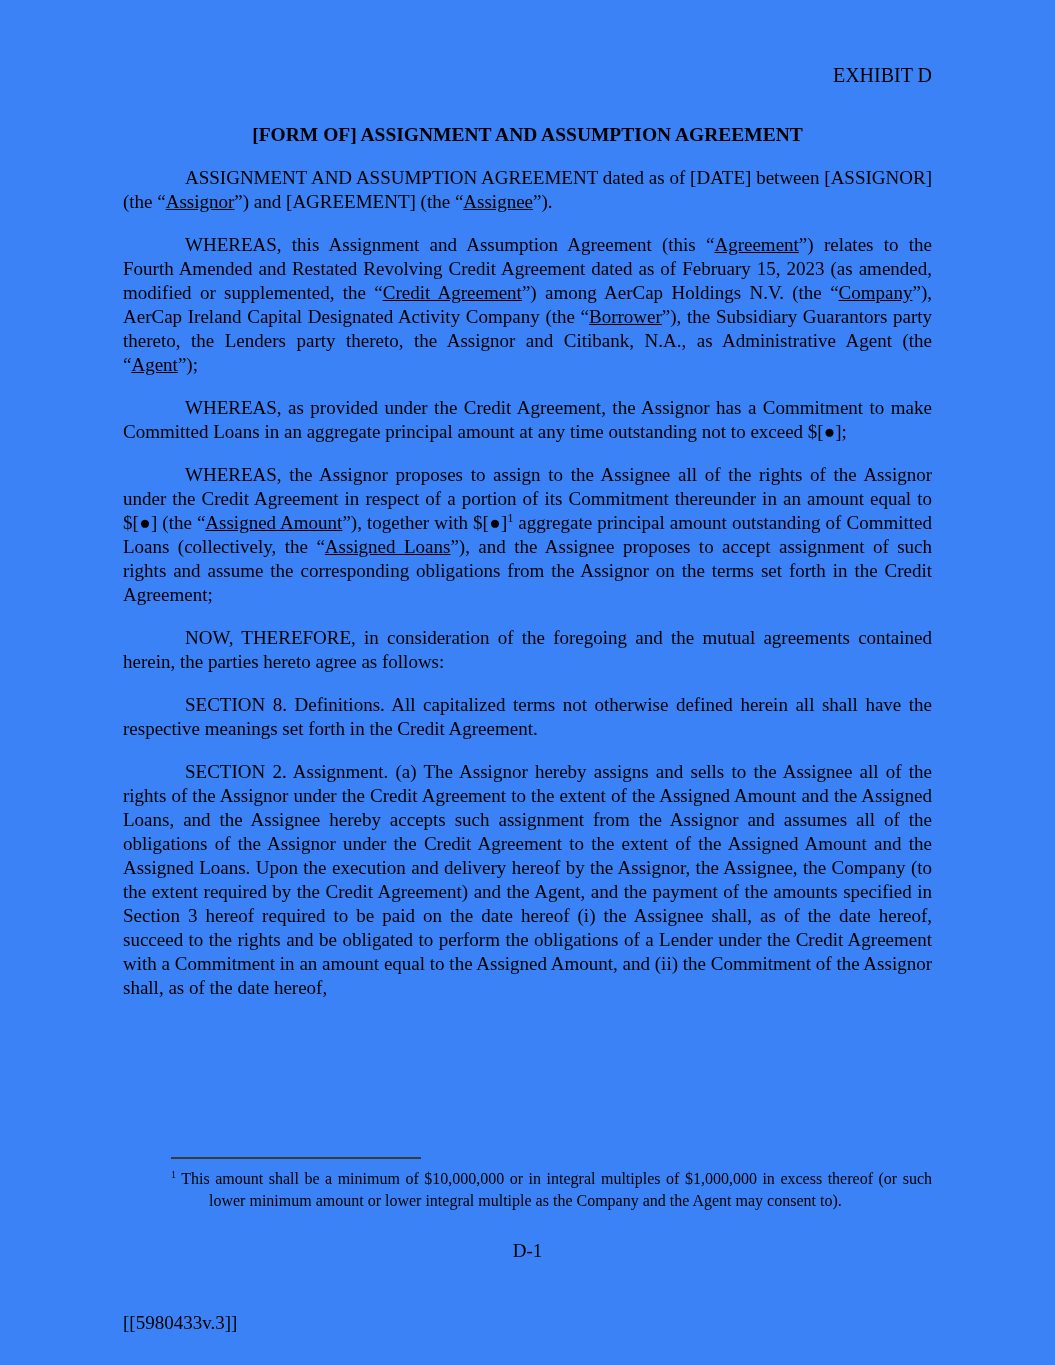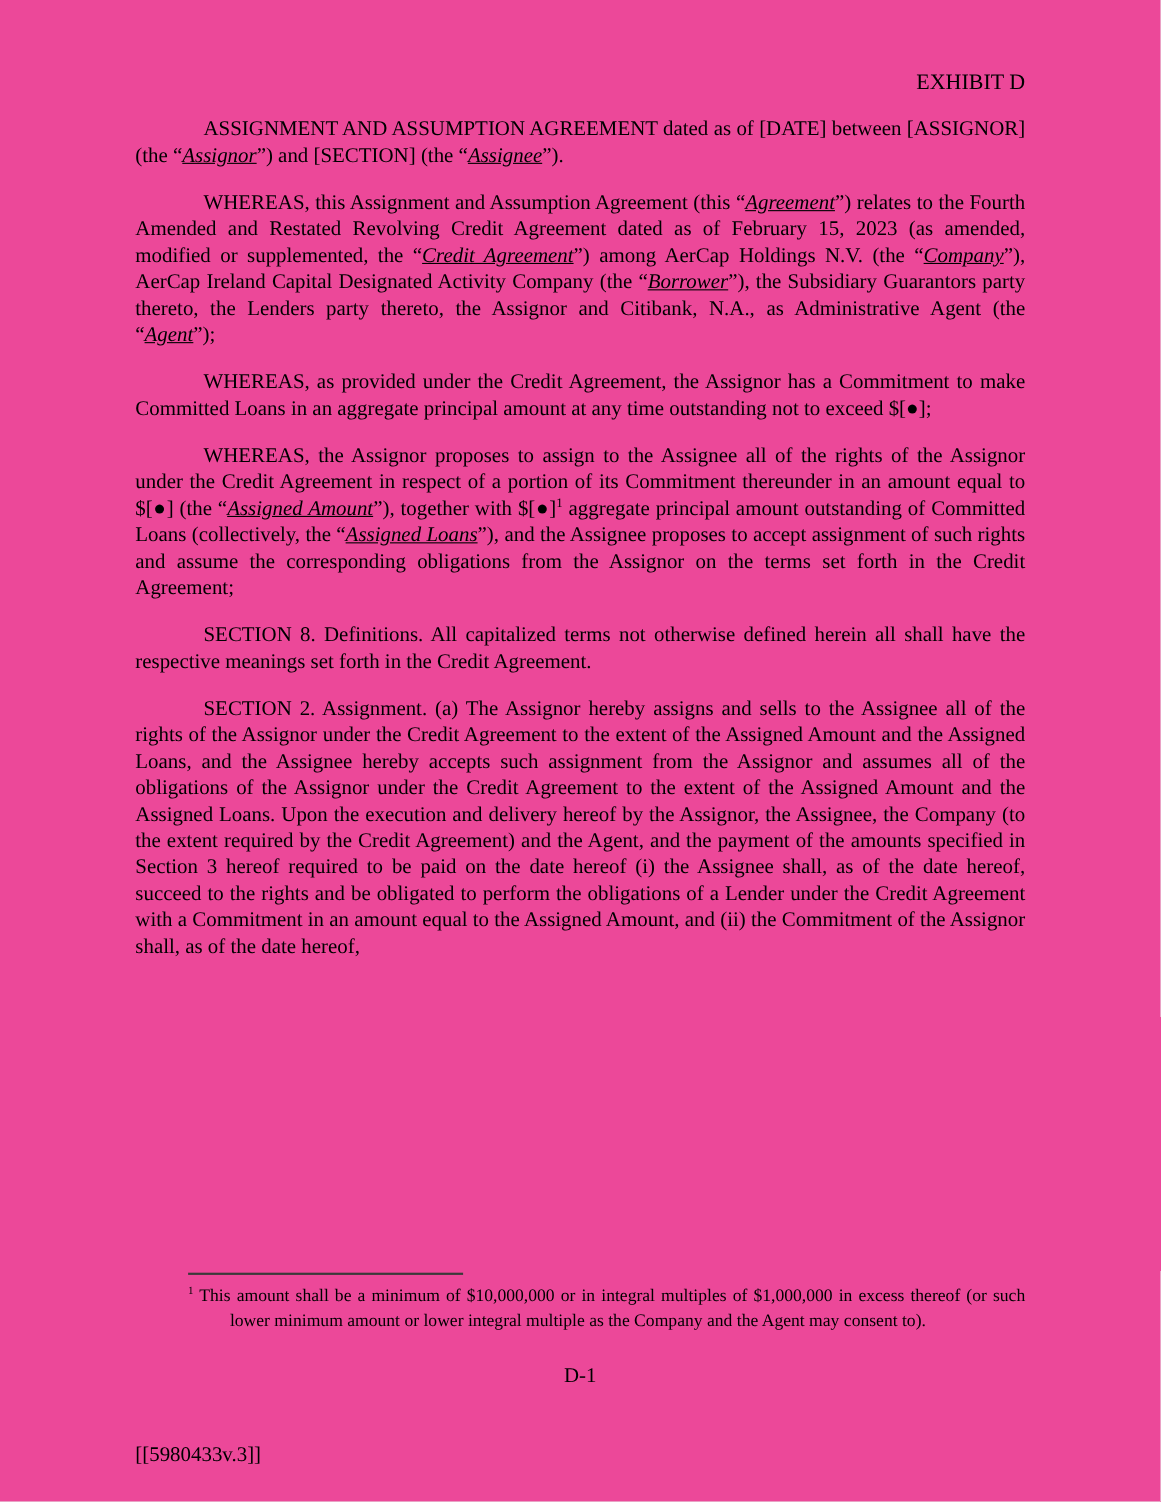--- a/index.html
+++ b/index.html
@@ -5,21 +5,21 @@
   html, body {
     margin: 0;
     padding: 0;
     background: #e8e8e8;
   }
   .page {
     position: relative;
     width: 1055px;
     height: 1365px;
     margin: 0 auto;
-    background: #ec4899;
+    background: #3b82f6;
     color: #000000;
     font-family: "Liberation Serif", serif;
     overflow: hidden;
   }
   .content {
     position: absolute;
     left: 123px;
     right: 123px;
     top: 63px;
   }
@@ -42,21 +42,20 @@
     text-align: justify;
     text-indent: 62px;
   }
   .para.center {
     text-align: center;
     text-indent: 0;
     letter-spacing: 2px;
   }
   .u {
     text-decoration: underline;
-    font-style: italic;
   }
   sup.sup {
     font-size: 0.62em;
     vertical-align: super;
     line-height: 0;
   }
   .fn-block {
     position: absolute;
     left: 123px;
     right: 123px;
@@ -90,25 +89,27 @@
     top: 1312px;
     font-size: 19px;
   }
 </style>
 </head>
 <body>
 
 <div class="page">
   <div class="content">
     <div class="exhibit">EXHIBIT D</div>
+    <div class="title">[FORM OF] ASSIGNMENT AND ASSUMPTION AGREEMENT</div>
     <div>
-        <p class="para"><span>ASSIGNMENT AND ASSUMPTION AGREEMENT dated as of [DATE] between [ASSIGNOR] (the “</span><span class="u">Assignor</span><span>”) and [SECTION] (the “</span><span class="u">Assignee</span><span>”).</span></p>
+        <p class="para"><span>ASSIGNMENT AND ASSUMPTION AGREEMENT dated as of [DATE] between [ASSIGNOR] (the “</span><span class="u">Assignor</span><span>”) and [AGREEMENT] (the “</span><span class="u">Assignee</span><span>”).</span></p>
         <p class="para"><span>WHEREAS, this Assignment and Assumption Agreement (this “</span><span class="u">Agreement</span><span>”) relates to the Fourth Amended and Restated Revolving Credit Agreement dated as of February 15, 2023 (as amended, modified or supplemented, the “</span><span class="u">Credit Agreement</span><span>”) among AerCap Holdings N.V. (the “</span><span class="u">Company</span><span>”), AerCap Ireland Capital Designated Activity Company (the “</span><span class="u">Borrower</span><span>”), the Subsidiary Guarantors party thereto, the Lenders party thereto, the Assignor and Citibank, N.A., as Administrative Agent (the “</span><span class="u">Agent</span><span>”);</span></p>
         <p class="para"><span>WHEREAS, as provided under the Credit Agreement, the Assignor has a Commitment to make Committed Loans in an aggregate principal amount at any time outstanding not to exceed $[●];</span></p>
         <p class="para"><span>WHEREAS, the Assignor proposes to assign to the Assignee all of the rights of the Assignor under the Credit Agreement in respect of a portion of its Commitment thereunder in an amount equal to $[●] (the “</span><span class="u">Assigned Amount</span><span>”), together with $[●]</span><sup class="sup">1</sup><span> aggregate principal amount outstanding of Committed Loans (collectively, the “</span><span class="u">Assigned Loans</span><span>”), and the Assignee proposes to accept assignment of such rights and assume the corresponding obligations from the Assignor on the terms set forth in the Credit Agreement;</span></p>
+        <p class="para"><span>NOW, THEREFORE, in consideration of the foregoing and the mutual agreements contained herein, the parties hereto agree as follows:</span></p>
         <p class="para"><span>SECTION 8. Definitions. All capitalized terms not otherwise defined herein all shall have the respective meanings set forth in the Credit Agreement.</span></p>
         <p class="para"><span>SECTION 2. Assignment. (a) The Assignor hereby assigns and sells to the Assignee all of the rights of the Assignor under the Credit Agreement to the extent of the Assigned Amount and the Assigned Loans, and the Assignee hereby accepts such assignment from the Assignor and assumes all of the obligations of the Assignor under the Credit Agreement to the extent of the Assigned Amount and the Assigned Loans. Upon the execution and delivery hereof by the Assignor, the Assignee, the Company (to the extent required by the Credit Agreement) and the Agent, and the payment of the amounts specified in Section 3 hereof required to be paid on the date hereof (i) the Assignee shall, as of the date hereof, succeed to the rights and be obligated to perform the obligations of a Lender under the Credit Agreement with a Commitment in an amount equal to the Assigned Amount, and (ii) the Commitment of the Assignor shall, as of the date hereof,</span></p>
       </div>
   </div>
 
   <div class="fn-block">
     <div class="fn-rule"></div>
     <div class="fn-text"><sup class="sup">1</sup><span> This amount shall be a minimum of $10,000,000 or in integral multiples of $1,000,000 in excess thereof (or such lower minimum amount or lower integral multiple as the Company and the Agent may consent to).</span></div>
   </div>
 

